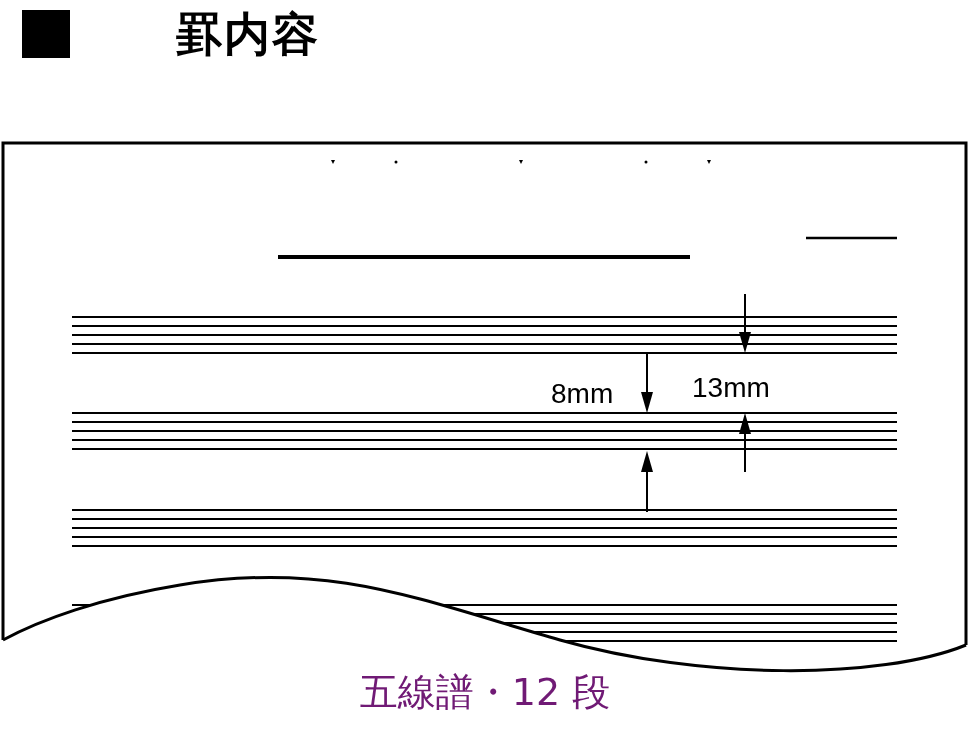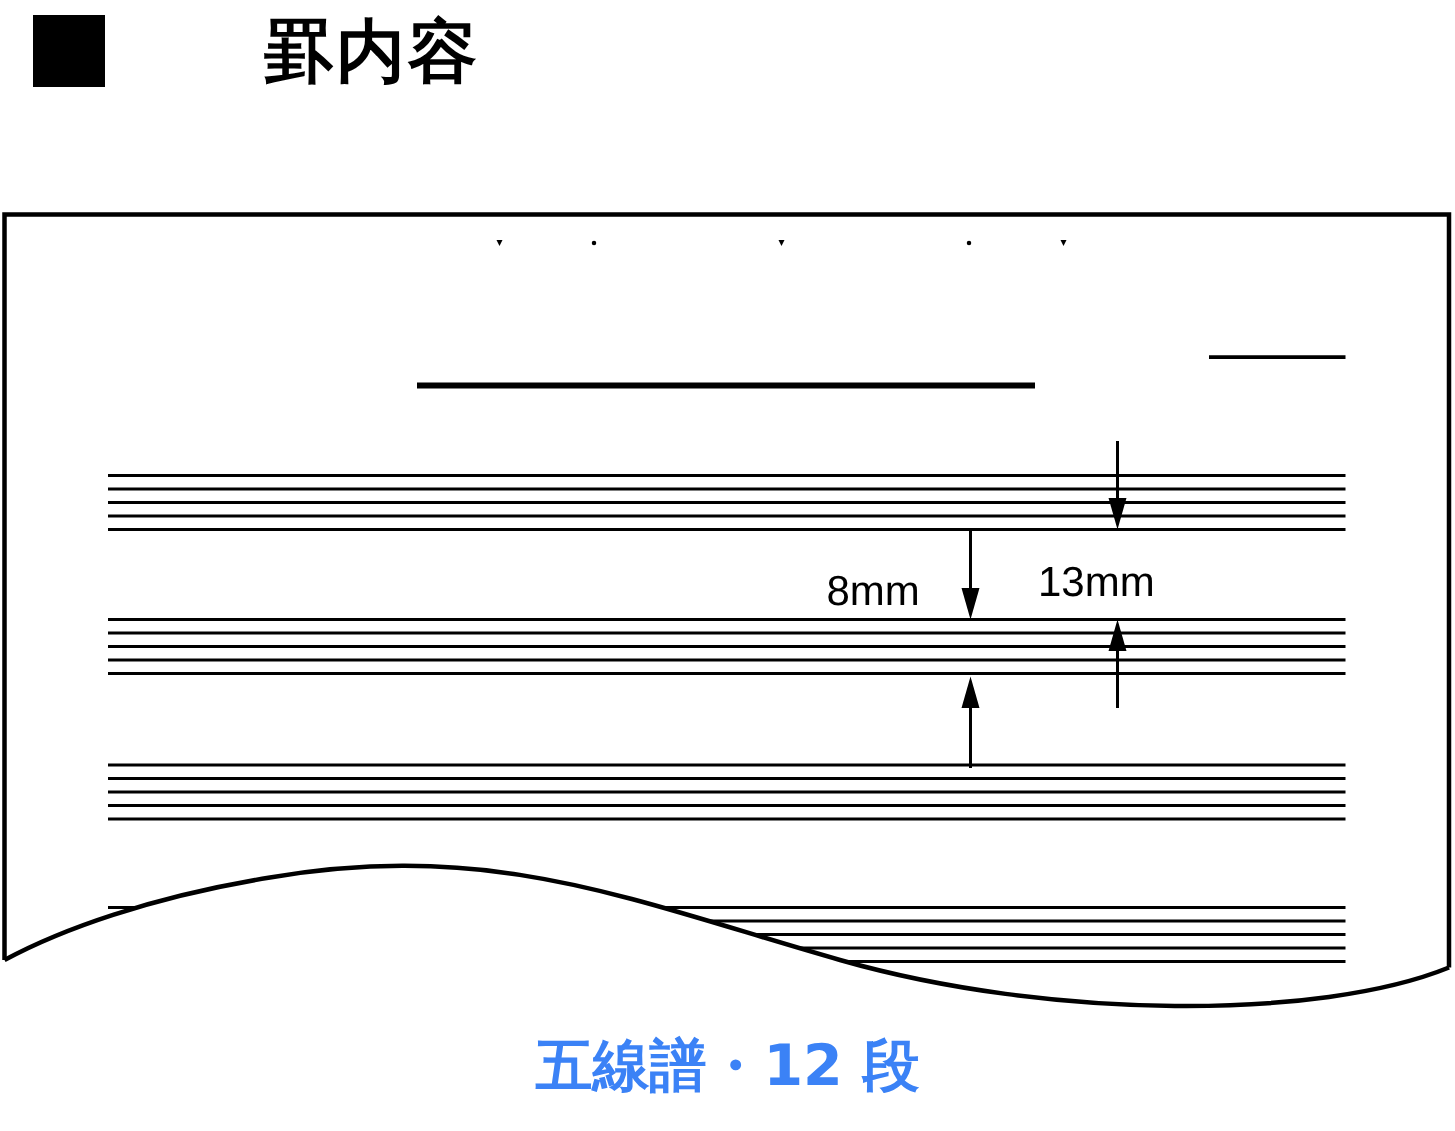--- a/index.html
+++ b/index.html
@@ -2,21 +2,21 @@
 <html><head>
 <meta charset="utf-8">
 <style>
   html, body { margin: 0; padding: 0; background: #ffffff; }
   body { width: 970px; height: 754px; position: relative; overflow: hidden; font-family: "DejaVu Sans", sans-serif; }
   .heading { position: absolute; left: 22px; top: 4px; height: 60px; display: flex; align-items: center; }
   .heading-square { width: 48px; height: 48px; background: #000; display: inline-block; }
   .heading-text { position: absolute; left: 116px; top: 0; font-size: 46px; font-weight: bold; letter-spacing: 2px; color: #000; line-height: 60px; white-space: nowrap; }
   svg.diagram { position: absolute; left: 0; top: 0; }
   .dim-label { font-family: "Liberation Sans", sans-serif; font-size: 28px; fill: #000; }
-  .caption { position: absolute; left: 0; width: 970px; top: 684px; text-align: center; font-size: 38px; font-weight: 700; color: #3b82f6; line-height: 52px; white-space: nowrap; }
+  .caption { position: absolute; left: 0; width: 970px; top: 666px; text-align: center; font-size: 38px; font-weight: 400; color: #701a75; line-height: 52px; white-space: nowrap; }
 </style>
 </head>
 <body>
 
 <div class="heading">
   <span class="heading-square"></span>
 </div>
 <div class="heading-text" style="position:absolute;left:138px;top:4px;margin-left:38px;">罫内容</div>
 
 <svg class="diagram" width="970" height="754" viewBox="0 0 970 754">

